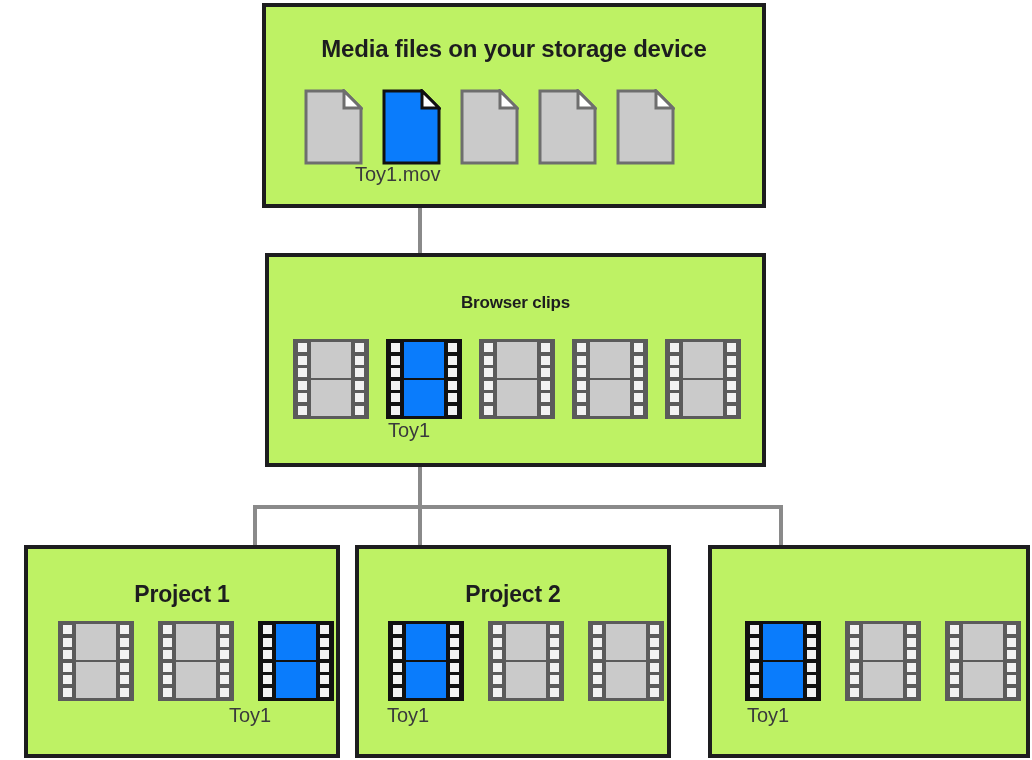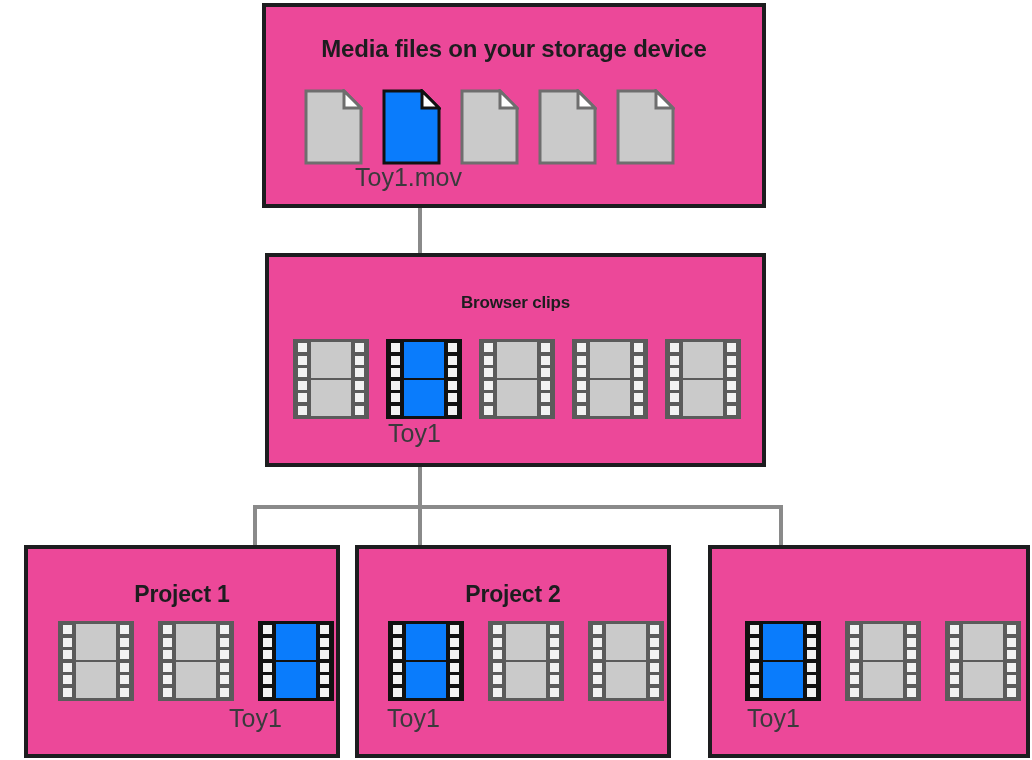--- a/index.html
+++ b/index.html
@@ -18,21 +18,21 @@
     height: 760px;
     overflow: hidden;
     background: #ffffff;
   }
 
   
   .panel {
     position: absolute;
     box-sizing: border-box;
     border: 4px solid #1d1d1f;
-    background: #ec4899;
+    background: #bef264;
   }
   #panel-media    { left: 262px; top: 3px;   width: 504px; height: 205px; }
   #panel-browser  { left: 265px; top: 253px; width: 501px; height: 214px; }
   #panel-p1       { left: 2px;   top: 545px; width: 316px; height: 213px; margin-left: 22px; }
   #panel-p2       { left: 355px; top: 545px; width: 316px; height: 213px; }
   #panel-p3       { left: 708px; top: 545px; width: 322px; height: 213px; }
 
   .panel-title {
     position: absolute;
     left: 0;
@@ -110,21 +110,21 @@
     border-left-color: #111111;
     border-right-color: #111111;
   }
   .clip-body .half { flex: 1 1 50%; }
   .clip-body .half.top { border-bottom: 2px solid #5b5b5b; }
   .clip.sel .clip-body .half.top { border-bottom-color: #111111; }
 
   
   .item-label {
     position: absolute;
-    font-size: 25px;
+    font-size: 20px;
     color: #3a3a3c;
     white-space: nowrap;
     letter-spacing: 0px;
   }
   #label-toy1mov  { left: 355px; top: 163px; }
   #label-toy1-br  { left: 388px; top: 419px; }
   #label-toy1-p1  { left: 229px; top: 704px; }
   #label-toy1-p2  { left: 387px; top: 704px; }
   #label-toy1-p3  { left: 747px; top: 704px; }
 

